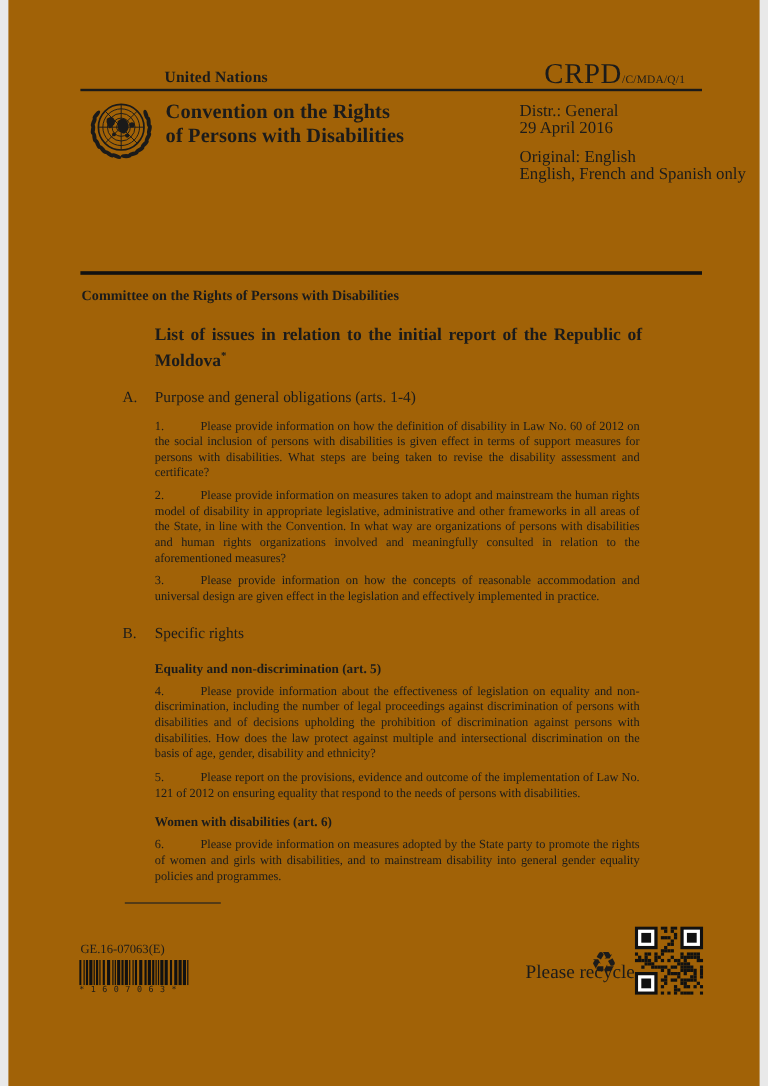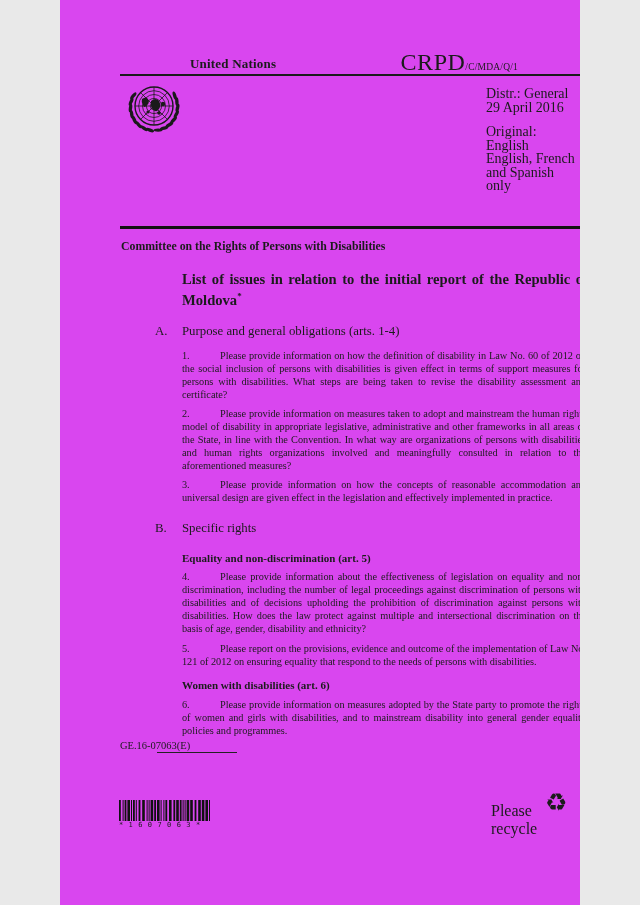--- a/index.html
+++ b/index.html
@@ -1,17 +1,17 @@
 <!DOCTYPE html>
 <html><head>
 <meta charset="utf-8">
 <style>
   html,body{margin:0;padding:0;background:#e9e9e9;}
   .page{
-    position:relative;width:520px;height:905px;background:#d946ef;
+    position:relative;width:626px;height:905px;background:#a16207;
     font-family:"Liberation Serif","DejaVu Serif",serif;color:#1b1b1b;
     overflow:hidden;margin:0 auto;
   }
   .abs{position:absolute;}
   .un-name{left:130px;top:56px;font-size:13px;font-weight:bold;letter-spacing:.2px;}
   .symbol{right:62px;top:49px;white-space:nowrap;}
   .symbol .big{font-size:24px;letter-spacing:.5px;text-align:right;}
   .symbol .small{font-size:9.5px;letter-spacing:.2px;}
   .rule-thin{left:60px;top:74px;width:518px;height:1.5px;background:#1a1a1a;}
   .rule-thick{left:60px;top:226px;width:518px;height:2.6px;background:#111;}
@@ -23,21 +23,21 @@
   .doc-title{left:122px;top:271px;width:406px;font-size:14.6px;font-weight:bold;line-height:16.5px;text-align:justify;}
   .doc-title sup{font-size:9px;}
   .sec-head{left:95px;top:0;width:433px;font-size:12.8px;font-weight:normal;}
   .sec-letter{display:inline-block;width:27px;}
   .sub-head{left:122px;width:406px;font-size:11px;font-weight:bold;}
   .para{left:122px;width:404px;font-size:10.3px;line-height:13.1px;text-align:justify;letter-spacing:-0.03px;}
   .pnum{display:inline-block;width:38px;}
   .fn-rule{left:97px;top:752px;width:80px;height:1.2px;background:#222;}
   .footnote{left:111px;top:758px;width:420px;font-size:9.8px;}
   .footnote sup{font-size:7.5px;margin-right:6px;}
-  .ge-code{left:60px;top:740px;font-size:10.5px;}
+  .ge-code{left:60px;top:786px;font-size:10.5px;}
   .barcode{left:59px;top:800px;width:94px;height:21px;}
   .barcode-digits{left:59px;top:821px;width:100px;font-family:"DejaVu Sans Mono","Liberation Mono",monospace;
     font-size:7px;letter-spacing:5.4px;white-space:nowrap;}
   .recycle-label{left:431px;top:802px;font-size:16px;font-weight:normal;}
   .recycle-icon{left:485px;top:790px;font-size:25px;font-family:"DejaVu Sans",sans-serif;line-height:25px;}
   .qr{left:522px;top:772px;width:57px;height:57px;}
 </style>
 </head>
 <body>
 
@@ -80,20 +80,24 @@
         <ellipse cx="51.3" cy="32.3" rx="4.4" ry="1.7" fill="#1a1a1a" transform="rotate(118 51.3 32.3)"></ellipse>
         <ellipse cx="5.5" cy="26.0" rx="4.4" ry="1.7" fill="#1a1a1a" transform="rotate(278 5.5 26.0)"></ellipse>
         <ellipse cx="52.5" cy="26.0" rx="4.4" ry="1.7" fill="#1a1a1a" transform="rotate(103 52.5 26.0)"></ellipse>
         <ellipse cx="6.1" cy="19.7" rx="4.4" ry="1.7" fill="#1a1a1a" transform="rotate(293 6.1 19.7)"></ellipse>
         <ellipse cx="51.9" cy="19.7" rx="4.4" ry="1.7" fill="#1a1a1a" transform="rotate(87 51.9 19.7)"></ellipse>
         <ellipse cx="8.3" cy="13.8" rx="4.4" ry="1.7" fill="#1a1a1a" transform="rotate(309 8.3 13.8)"></ellipse>
         <ellipse cx="49.7" cy="13.8" rx="4.4" ry="1.7" fill="#1a1a1a" transform="rotate(72 49.7 13.8)"></ellipse>
       </g>
   </svg>
 
+  <div class="abs conv-title">
+    <div>Convention on the Rights</div>
+    <div>of Persons with Disabilities</div>
+  </div>
 
   <div class="abs info-block">
     <div>Distr.: General</div>
     <div>29 April 2016</div>
     <div class="info-gap">Original: English</div>
     <div>English, French and Spanish only</div>
   </div>
 
   <div class="abs rule-thick"></div>
 

